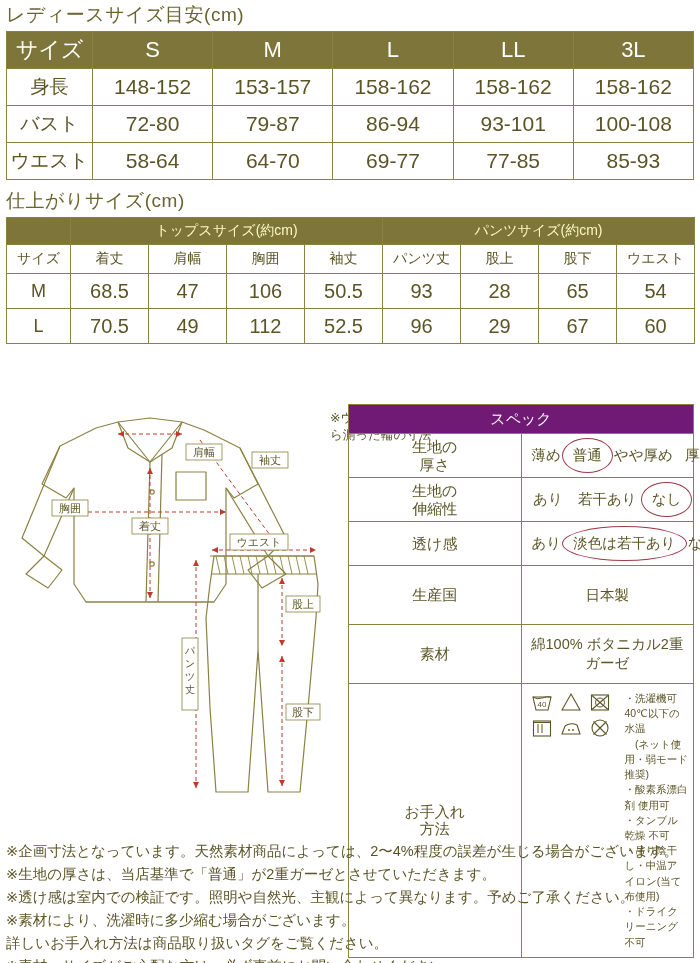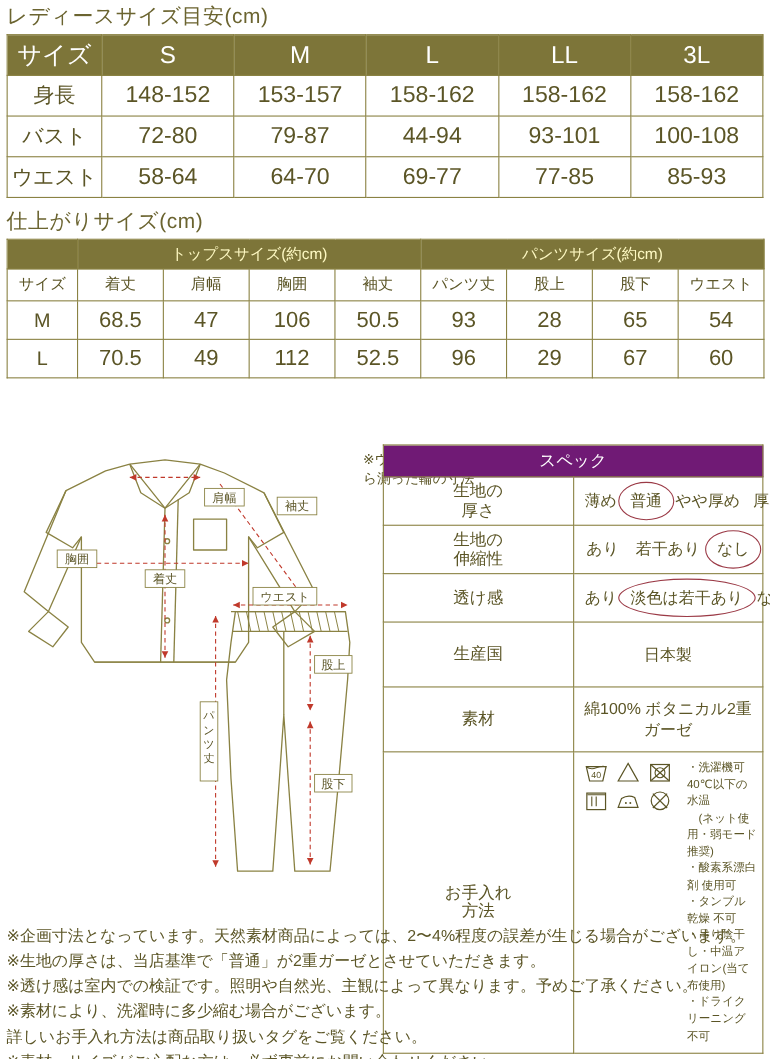--- a/index.html
+++ b/index.html
@@ -128,21 +128,21 @@
       <td>148-152</td>
       <td>153-157</td>
       <td>158-162</td>
       <td>158-162</td>
       <td>158-162</td>
     </tr>
     <tr>
       <td class="rh">バスト</td>
       <td>72-80</td>
       <td>79-87</td>
-      <td>44-94</td>
+      <td>86-94</td>
       <td>93-101</td>
       <td>100-108</td>
     </tr>
     <tr>
       <td class="rh">ウエスト</td>
       <td>58-64</td>
       <td>64-70</td>
       <td>69-77</td>
       <td>77-85</td>
       <td>85-93</td>

